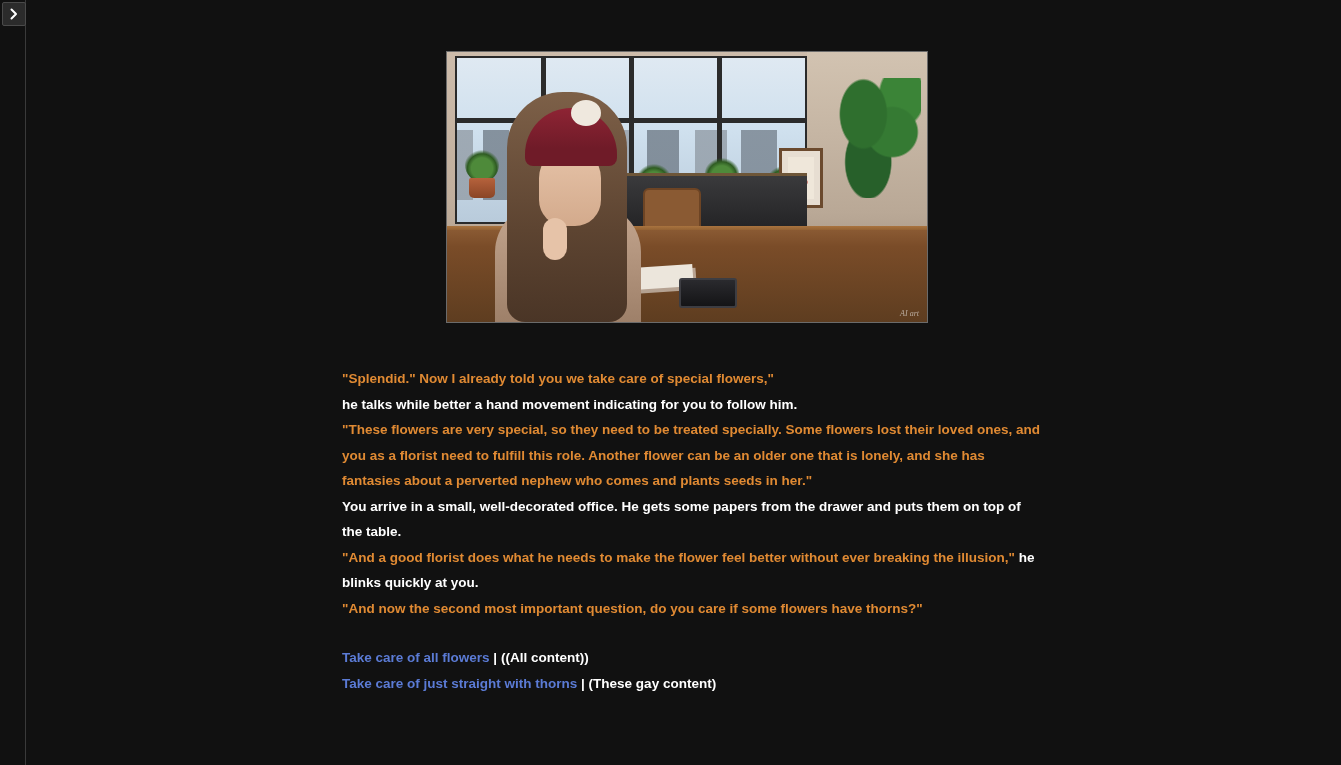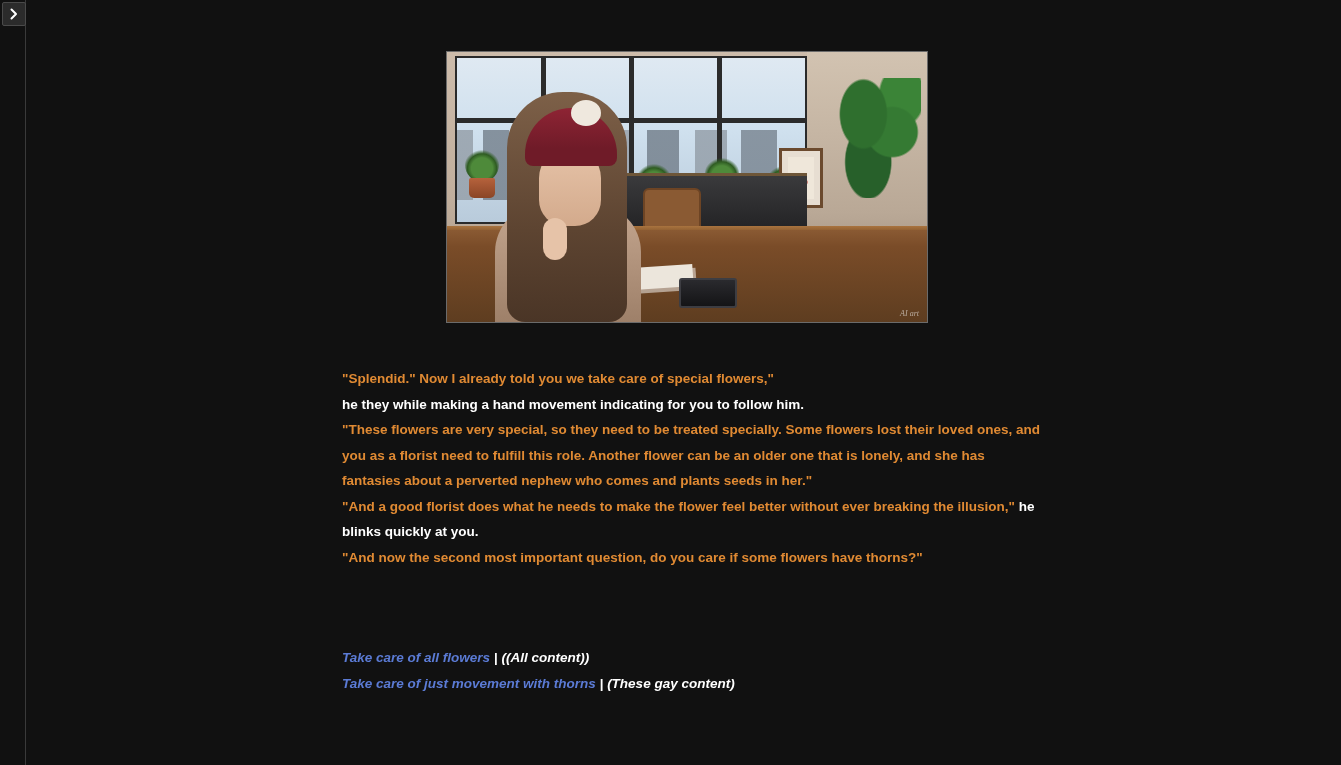--- a/index.html
+++ b/index.html
@@ -212,21 +212,20 @@
   .narration { color: #ffffff; }
 
   .choices {
     position: absolute;
     left: 316px;
     top: 645px;
     width: 760px;
     font-size: 13.5px;
     font-weight: bold;
     line-height: 25.5px;
-    font-style: italic;
   }
   .choice-row { white-space: nowrap; }
   .choice-link {
     color: #5b7bd5;
     text-decoration: none;
     cursor: pointer;
   }
   .choice-note { color: #ffffff; }
   .sep { color: #ffffff; }
 </style>
@@ -285,33 +284,34 @@
         <div class="person-face"></div>
         <div class="person-hand"></div>
         <div class="person-hat"></div>
 
         <div class="watermark">AI art</div>
       </div>
     </div>
 
     <div class="story">
       <p class="line speech">"Splendid." Now I already told you we take care of special flowers,"</p>
-      <p class="line narration">he they while making a hand movement indicating for you to follow him.</p>
+      <p class="line narration">he talks while better a hand movement indicating for you to follow him.</p>
       <p class="line speech">"These flowers are very special, so they need to be treated specially. Some flowers lost their loved ones, and you as a florist need to fulfill this role. Another flower can be an older one that is lonely, and she has fantasies about a perverted nephew who comes and plants seeds in her."</p>
+      <p class="line narration">You arrive in a small, well-decorated office. He gets some papers from the drawer and puts them on top of the table.</p>
       <p class="line"><span class="speech">"And a good florist does what he needs to make the flower feel better without ever breaking the illusion,"</span><span class="narration"> he blinks quickly at you.</span></p>
       <p class="line speech">"And now the second most important question, do you care if some flowers have thorns?"</p>
     </div>
 
     <div class="choices">
       <div class="choice-row">
         <a class="choice-link" href="#">Take care of all flowers</a>
         <span class="sep">|</span>
         <span class="choice-note">((All content))</span>
       </div>
       <div class="choice-row">
-        <a class="choice-link" href="#">Take care of just movement with thorns</a>
+        <a class="choice-link" href="#">Take care of just straight with thorns</a>
         <span class="sep">|</span>
         <span class="choice-note">(These gay content)</span>
       </div>
     </div>
 
   </div>
 </div>
 
 </body></html>

